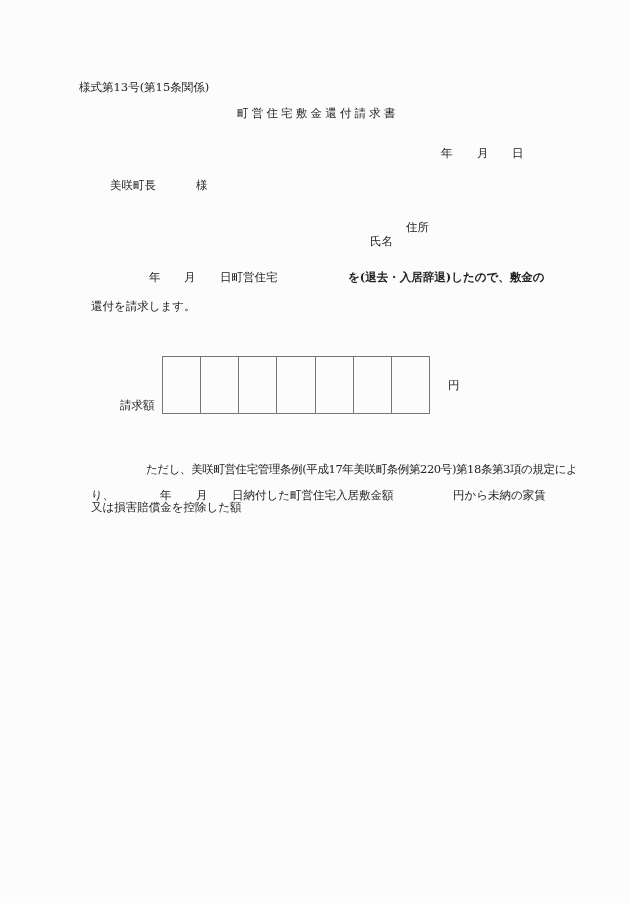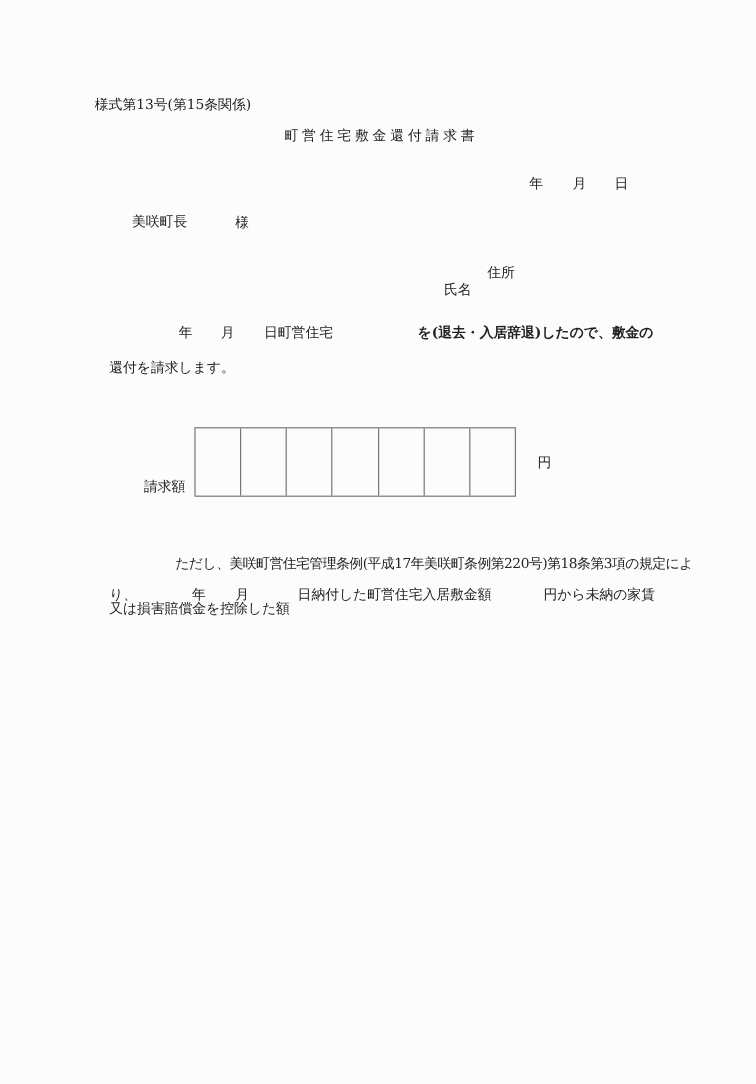--- a/index.html
+++ b/index.html
@@ -89,18 +89,18 @@
       <div class="amount-cell"></div>
     </div>
     <div class="t" style="left:448px; top:378px;">円</div>
   </div>
 
   <div>
     <div class="t" style="left:102px; top:462px; letter-spacing:-0.4px;margin-left:44px;">ただし、美咲町営住宅管理条例(平成17年美咲町条例第220号)第18条第3項の規定によ</div>
     <div class="t" style="left:91px; top:488px;">り、</div>
     <div class="t" style="left:160px; top:488px;">年</div>
     <div class="t" style="left:196px; top:488px;">月</div>
-    <div class="t" style="left:248px; top:488px;">日納付した町営住宅入居敷金額</div>
+    <div class="t" style="left:232px; top:488px;">日納付した町営住宅入居敷金額</div>
     <div class="t" style="left:453px; top:488px;text-align:right;">円から未納の家賃</div>
     <div class="t" style="left:91px; top:500px;">又は損害賠償金を控除した額</div>
   </div>
 
 </div>
 
 </body></html>

